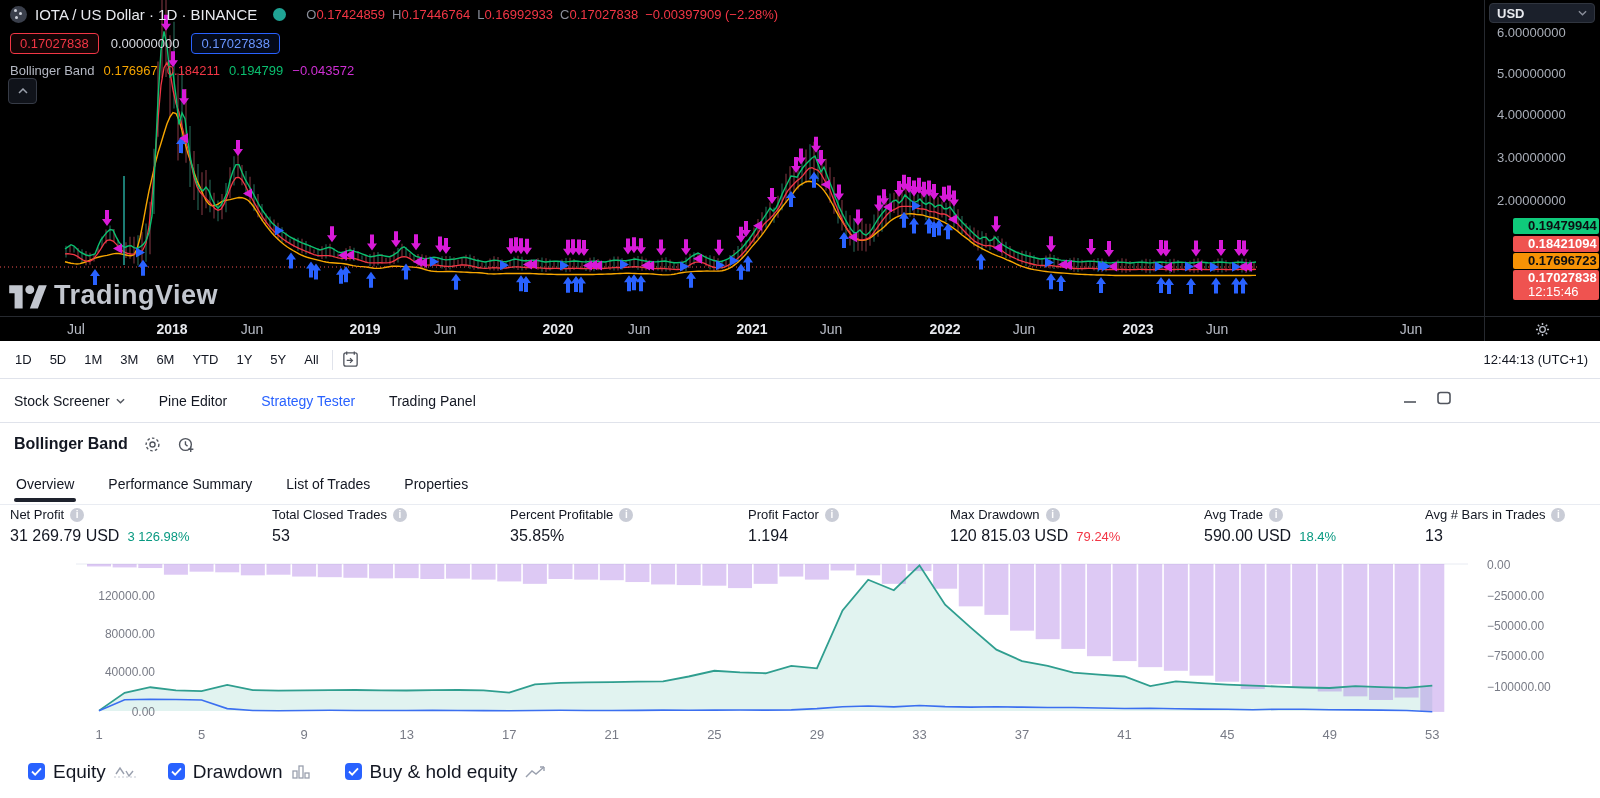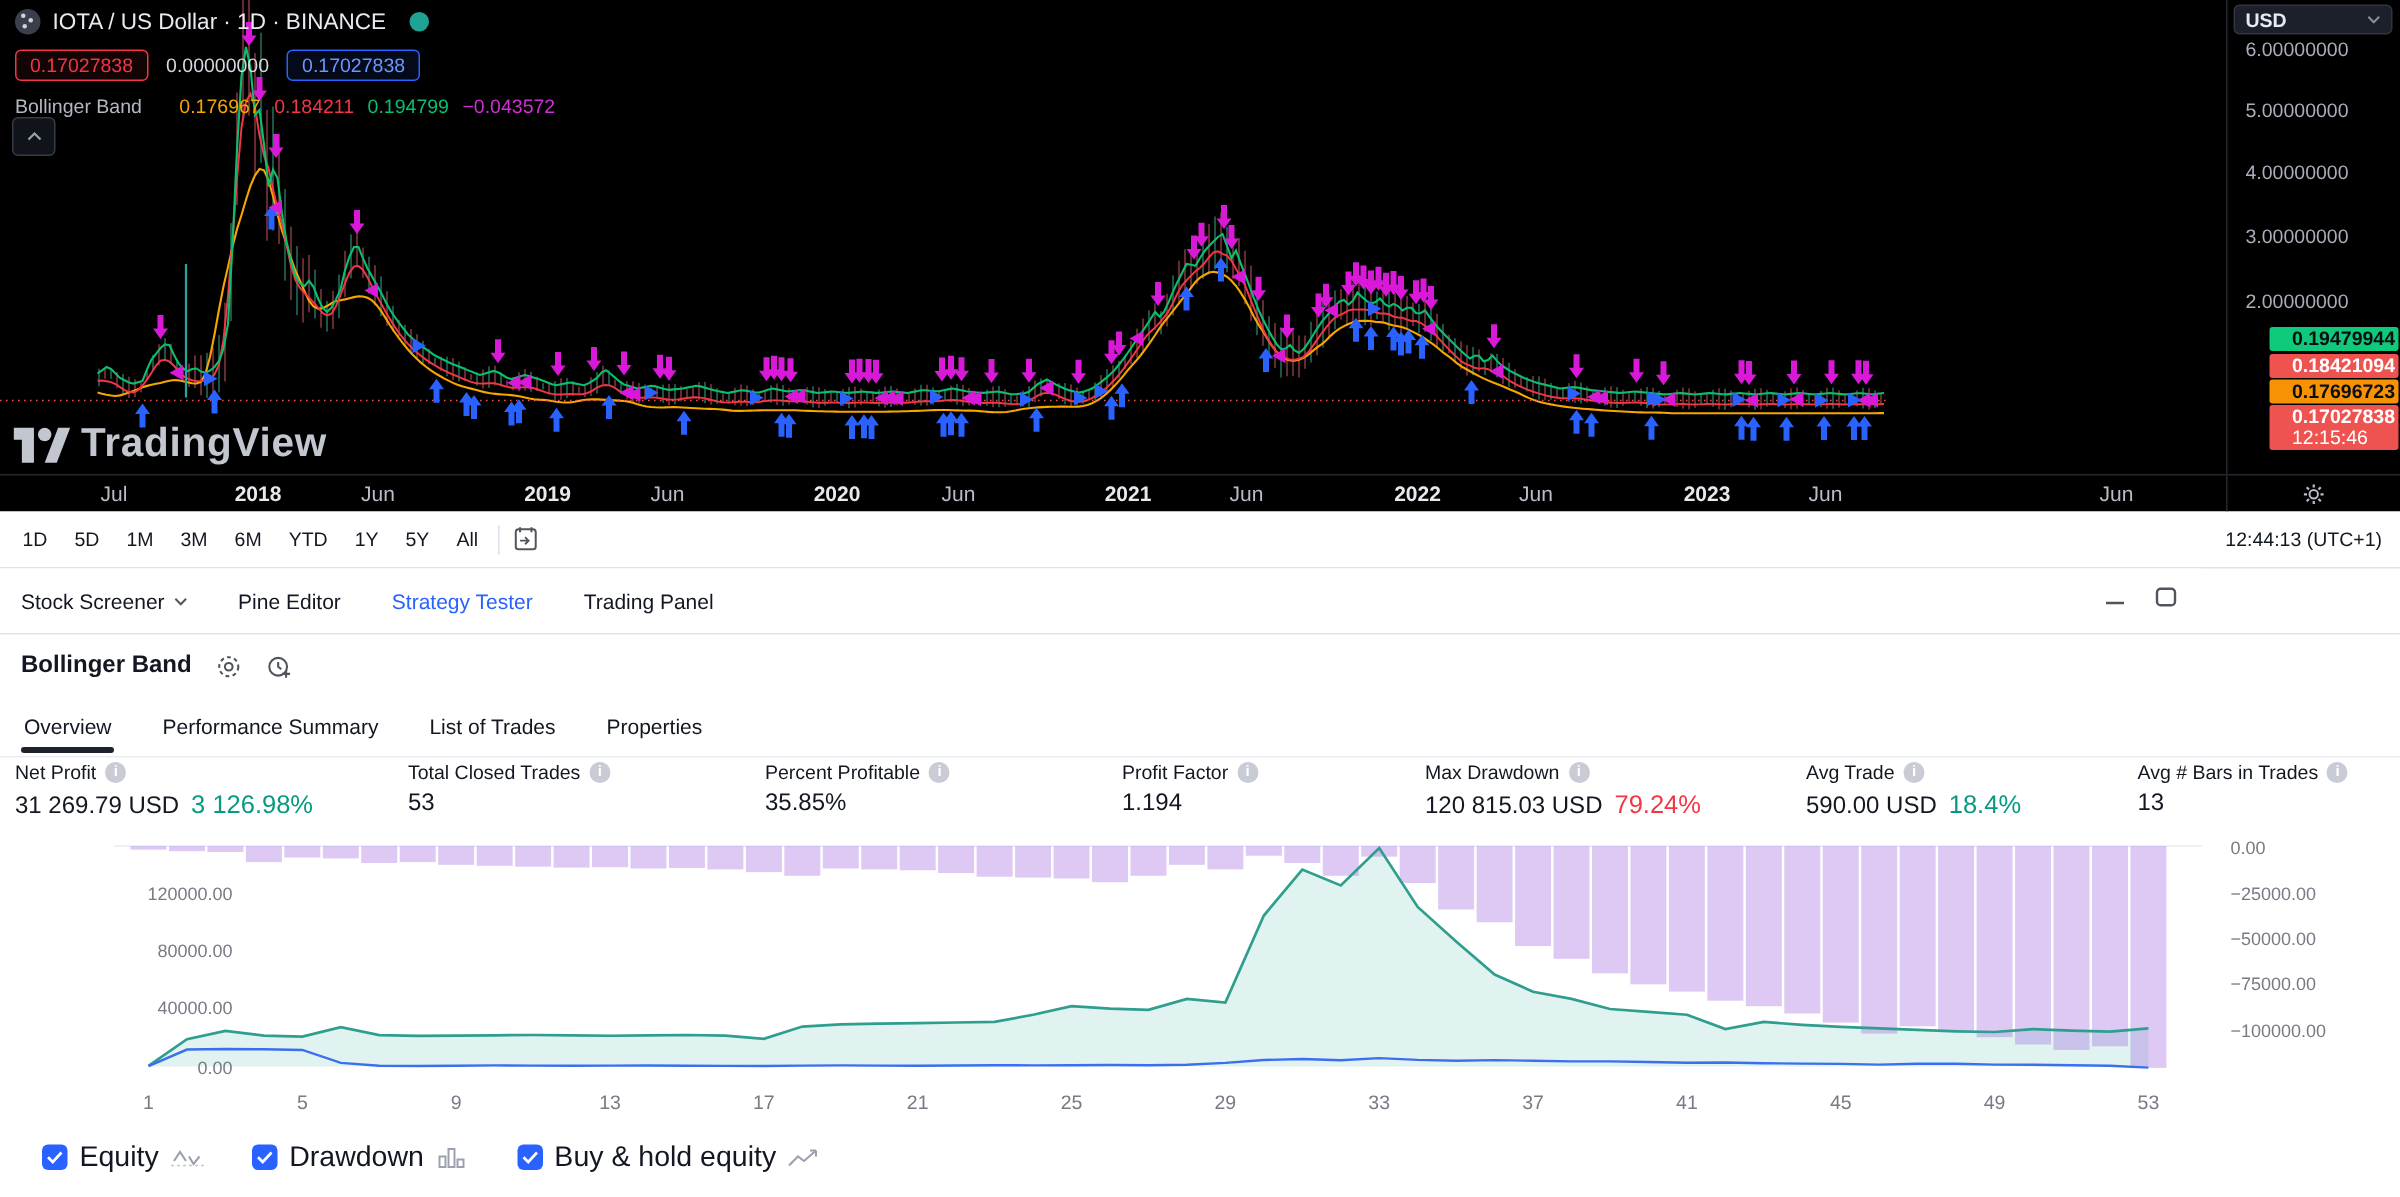--- a/index.html
+++ b/index.html
@@ -53,21 +53,21 @@
   .title-row{position:absolute;left:14px;top:56px;display:flex;align-items:center;gap:16px;}
   .strategy-title{font-size:16px;font-weight:bold;color:#131722;}
   .tabs-row{position:absolute;left:0;top:84px;width:1600px;height:42px;border-bottom:1px solid #e9ecf2;display:flex;align-items:center;padding-left:14px;gap:30px;}
   .tab{font-size:14px;color:#131722;position:relative;padding:10px 2px;}
   .tab.active::after{content:"";position:absolute;left:0;right:0;bottom:0;height:4px;background:#1e222d;border-radius:4px;}
   .stats-row{position:absolute;left:10px;top:128px;width:1590px;display:grid;grid-template-columns:262px 238px 238px 202px 254px 221px 1fr;}
   .stat .lbl{font-size:13px;color:#131722;display:flex;align-items:center;gap:6px;}
   .stat .info{width:14px;height:14px;border-radius:50%;background:#c9ccd6;color:#fff;font-size:10px;font-weight:bold;display:inline-flex;align-items:center;justify-content:center;font-style:normal;}
   .stat .vals{margin-top:5px;display:flex;align-items:baseline;gap:8px;}
   .stat .v{font-size:16px;color:#131722;}
-  .stat .s{font-size:17px;}
+  .stat .s{font-size:13px;}
   .pos{color:#089981;} .neg{color:#f23645;}
   .equity-svg{position:absolute;left:0;top:171px;}
 
   
   .bottom-bar{position:absolute;left:0;top:366px;width:1600px;height:53px;display:flex;align-items:center;padding-left:28px;gap:32px;}
   .chk-item{display:flex;align-items:center;gap:8px;}
   .chk{width:17px;height:17px;border-radius:4px;background:#2962ff;display:flex;align-items:center;justify-content:center;}
   .chk-label{font-size:19px;color:#131722;}
   .mode-btns{position:absolute;right:36px;display:flex;gap:10px;align-items:center;}
   .mode-btn{font-size:14px;color:#131722;padding:7px 14px;border-radius:8px;background:transparent;border:none;font-family:inherit;}
@@ -543,29 +543,36 @@
 
     <div class="legend-overlay">
       <div class="sym-row">
         <span class="sym-logo">
             <i style="left:4px;top:3px"></i>
             <i style="left:9px;top:6px"></i>
             <i style="left:5px;top:10px"></i>
           </span>
         <span style="color:#e8eaef;">IOTA / US Dollar · 1D · BINANCE</span>
         <span class="status-dot"></span>
+        <span class="ohlc" id="ohlc-row">
+            <span><span class="k">O</span><span class="v">0.17424859</span></span>
+            <span><span class="k">H</span><span class="v">0.17446764</span></span>
+            <span><span class="k">L</span><span class="v">0.16992933</span></span>
+            <span><span class="k">C</span><span class="v">0.17027838</span></span>
+            <span class="v">−0.00397909 (−2.28%)</span>
+          </span>
       </div>
       <div class="val-row">
         <span class="val-box red">0.17027838</span>
         <span class="val-plain">0.00000000</span>
         <span class="val-box blue">0.17027838</span>
       </div>
       <div class="boll-row">
         <span class="boll-name">Bollinger Band</span>
-        <span id="boll-vals" style="display:flex;gap:9px;margin-left:16px;">
+        <span id="boll-vals" style="display:flex;gap:9px;">
             <span style="color: rgb(247, 166, 0);">0.176967</span>
             <span style="color: rgb(242, 54, 69);">0.184211</span>
             <span style="color: rgb(10, 191, 111);">0.194799</span>
             <span style="color: rgb(207, 47, 212);">−0.043572</span>
           </span>
       </div>
     </div>
 
     <div class="collapse-btn">
       <svg width="10" height="6" viewBox="0 0 10 6">

